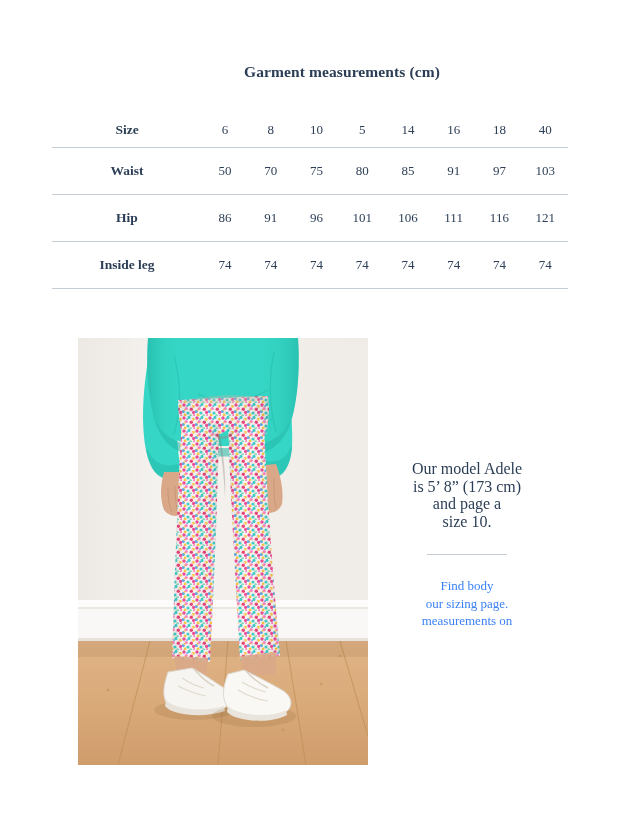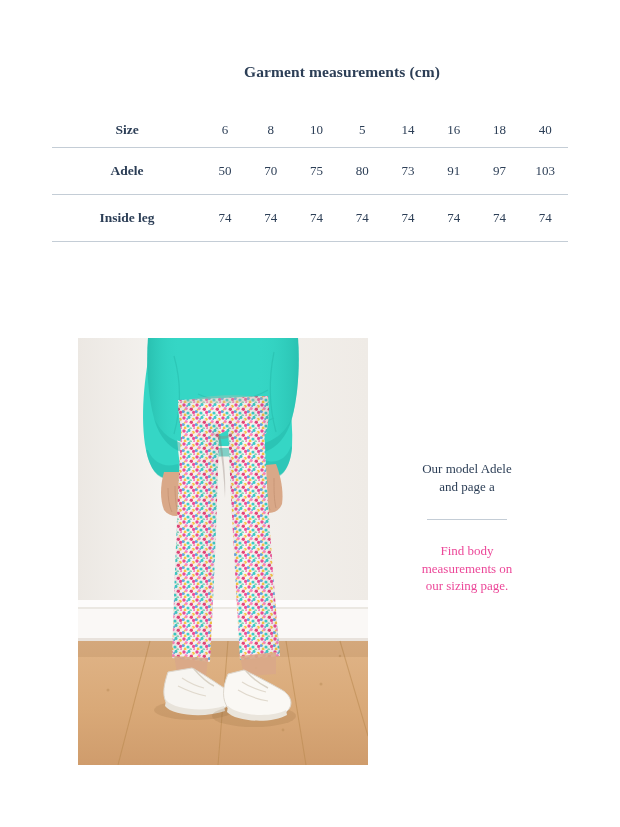--- a/index.html
+++ b/index.html
@@ -77,34 +77,34 @@
 
   
   .copy-block {
     position: absolute;
     left: 387px;
     top: 460px;
     width: 160px;
     text-align: center;
   }
   .copy-line {
-    font-size: 13px;
+    font-size: 16px;
     line-height: 17.5px;
     color: #2c3e56;
   }
   .copy-divider {
     width: 80px;
     height: 1.3px;
     background: #c4cdd6;
     margin: 24px auto 22px auto;
   }
   .copy-line-2 {
     font-size: 13px;
     line-height: 17.5px;
-    color: #ec4899;
+    color: #3b82f6;
   }
 </style>
 </head>
 <body>
 
 <div class="page-title">Garment measurements (cm)</div>
 
 <table class="size-table">
   <tbody>
     <tr>
@@ -113,31 +113,42 @@
       <td class="val">8</td>
       <td class="val">10</td>
       <td class="val">5</td>
       <td class="val">14</td>
       <td class="val">16</td>
       <td class="val">18</td>
       <td class="val">40</td>
     </tr>
 
     <tr>
-      <td class="row-label">Adele</td>
+      <td class="row-label">Waist</td>
       <td class="val">50</td>
       <td class="val">70</td>
       <td class="val">75</td>
       <td class="val">80</td>
-      <td class="val">73</td>
+      <td class="val">85</td>
       <td class="val">91</td>
       <td class="val">97</td>
       <td class="val">103</td>
     </tr>
 
+    <tr>
+      <td class="row-label">Hip</td>
+      <td class="val">86</td>
+      <td class="val">91</td>
+      <td class="val">96</td>
+      <td class="val">101</td>
+      <td class="val">106</td>
+      <td class="val">111</td>
+      <td class="val">116</td>
+      <td class="val">121</td>
+    </tr>
 
     <tr>
       <td class="row-label">Inside leg</td>
       <td class="val">74</td>
       <td class="val">74</td>
       <td class="val">74</td>
       <td class="val">74</td>
       <td class="val">74</td>
       <td class="val">74</td>
       <td class="val">74</td>
@@ -306,20 +317,22 @@
           <path d="M160 352 C 168 357, 178 361, 190 363"></path>
         </g>
         <path d="M168 333 C 174 340, 182 346, 190 350" stroke="#d8d1c4" stroke-width="1.4" fill="none"></path>
       </g>
     </g>
   </svg>
 </div>
 
 <div class="copy-block">
   <div class="copy-line">Our model Adele</div>
+  <div class="copy-line">is 5’ 8” (173 cm)</div>
   <div class="copy-line">and page a</div>
+  <div class="copy-line">size 10.</div>
 
   <div class="copy-divider"></div>
 
   <div class="copy-line-2">Find body</div>
+  <div class="copy-line-2">our sizing page.</div>
   <div class="copy-line-2">measurements on</div>
-  <div class="copy-line-2">our sizing page.</div>
 </div>
 
 </body></html>

